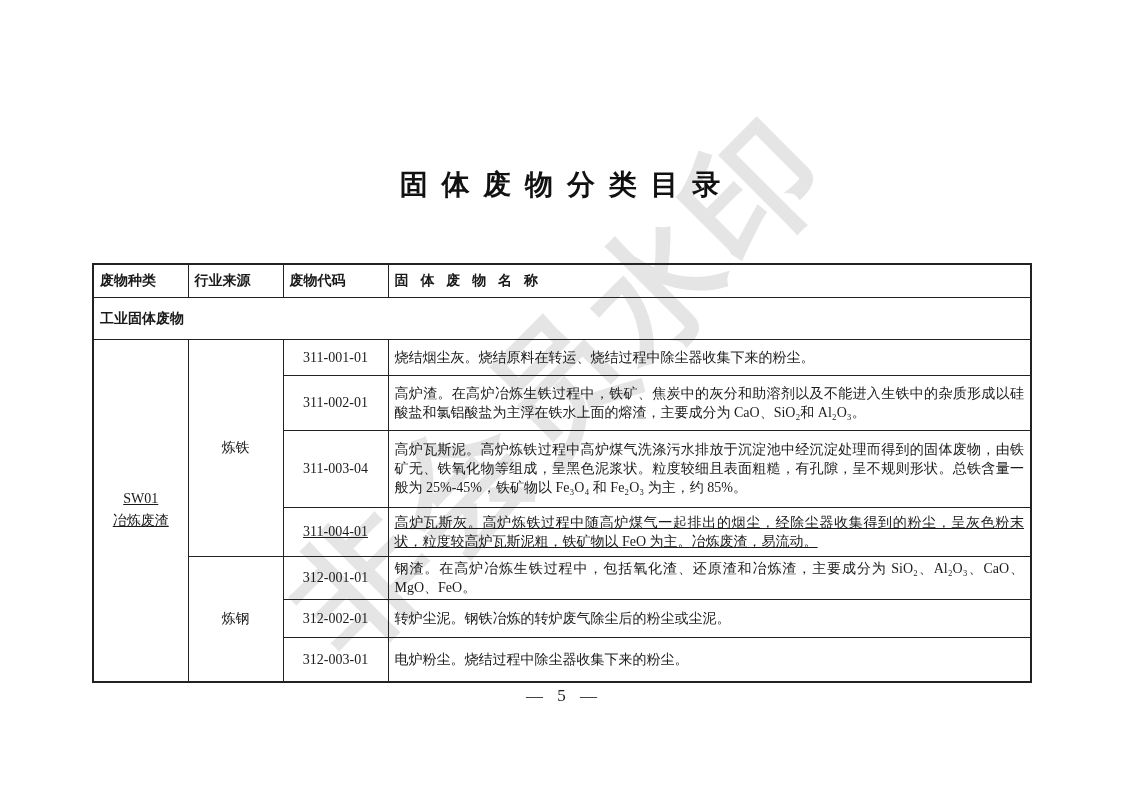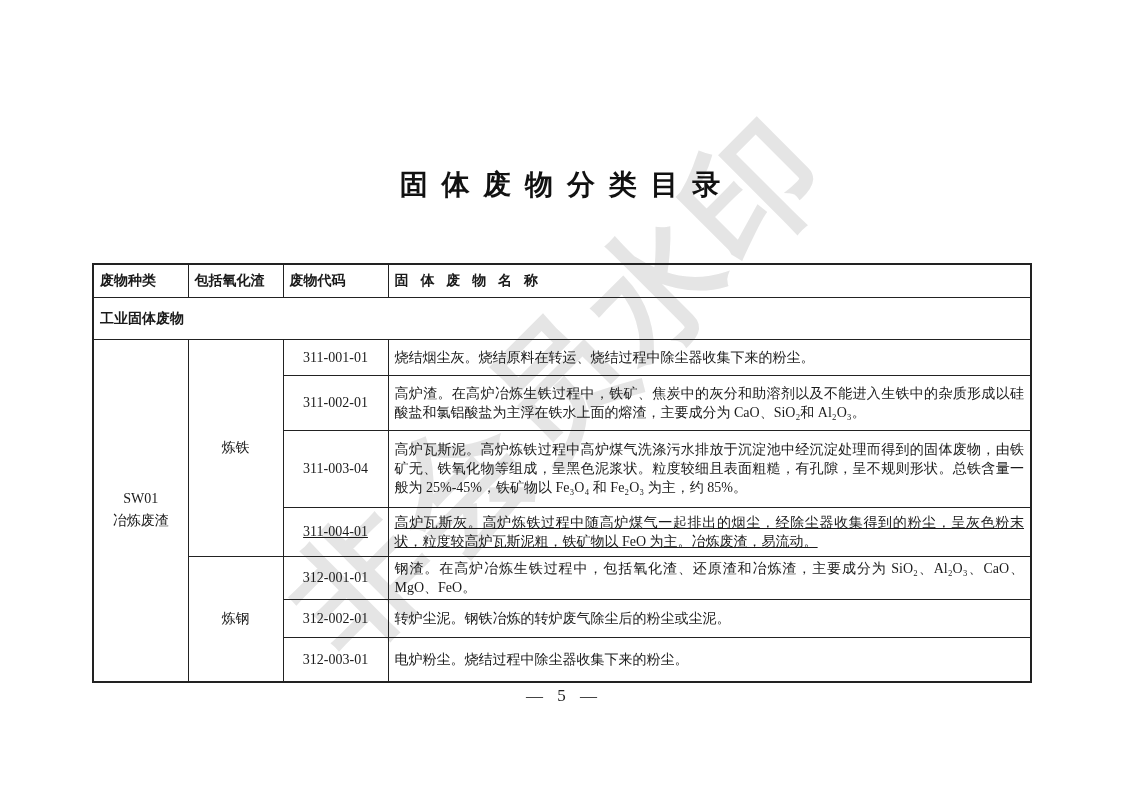--- a/index.html
+++ b/index.html
@@ -86,21 +86,21 @@
     font-family: "Liberation Sans", "DejaVu Sans", sans-serif;
     font-weight: bold;
     font-size: 15px;
     text-align: left;
   }
 
   td.category-cell, td.industry-cell, td.code-cell {
     text-align: center;
     font-size: 15px;
   }
-  td.category-cell .line { display: block; line-height: 22px; }
+  td.category-cell .line { display: block; line-height: 22px; text-decoration: underline; }
 
   td.desc-cell {
     text-align: justify;
     padding: 3px 6px;
     overflow: hidden;
     margin-left: 29px;
   }
 
   .page-number {
     position: absolute;
@@ -124,21 +124,21 @@
 <table class="catalog">
   <colgroup>
     <col style="width:95px">
     <col style="width:95px">
     <col style="width:105px">
     <col style="width:643px">
   </colgroup>
   <tbody>
     <tr class="hdr">
       <th class="colhead">废物种类</th>
-      <th class="colhead">包括氧化渣</th>
+      <th class="colhead">行业来源</th>
       <th class="colhead">废物代码</th>
       <th class="colhead name-head">固 体 废 物 名 称</th>
     </tr>
 
     <tr class="section">
       <td class="section-cell" colspan="4">工业固体废物</td>
     </tr>
 
     <tr class="r1">
       <td class="category-cell" rowspan="7">

